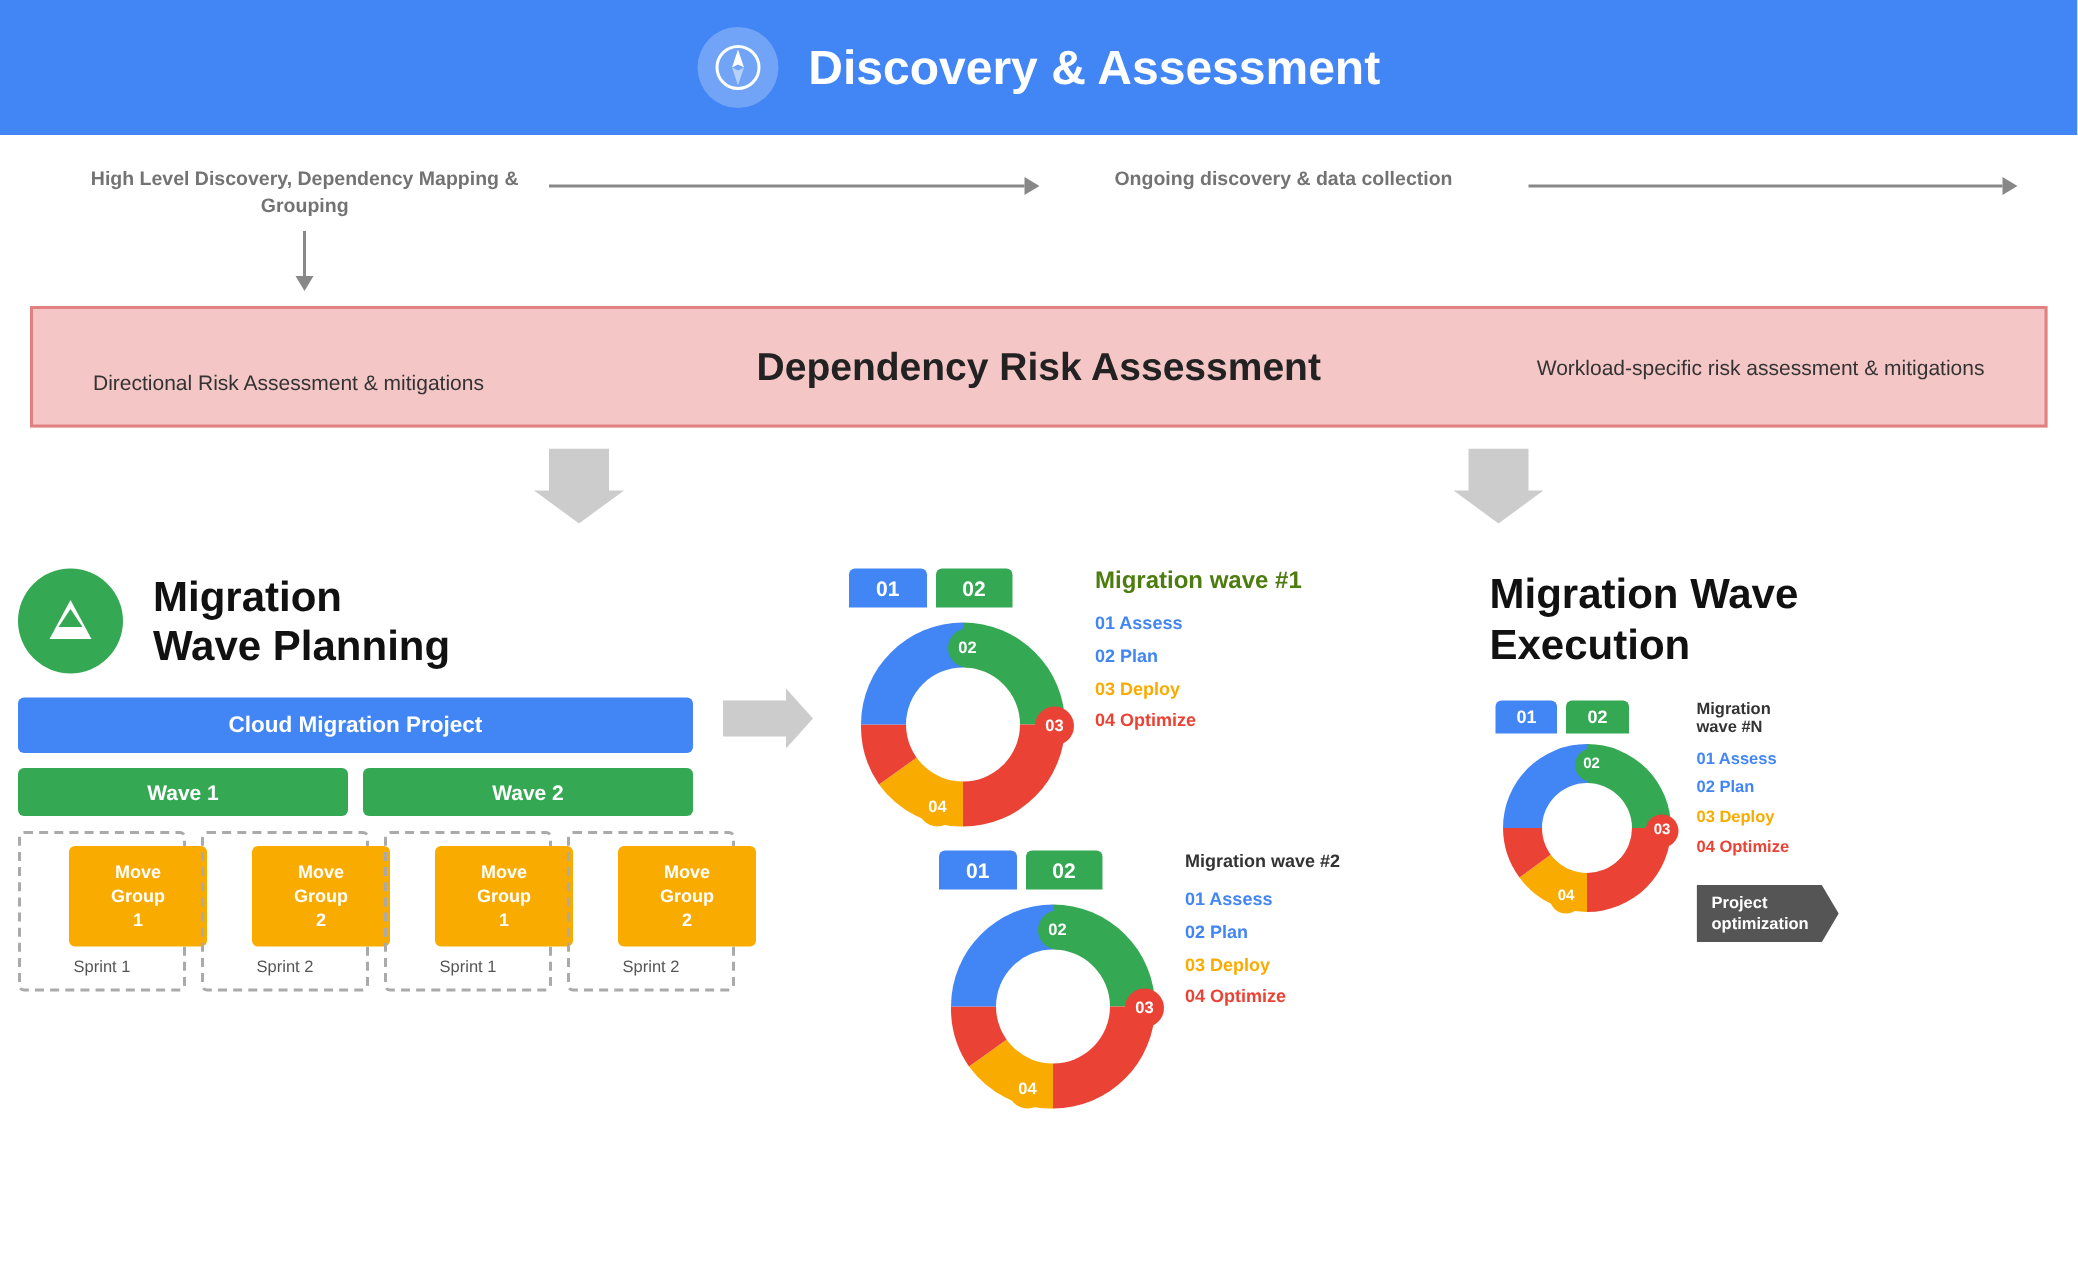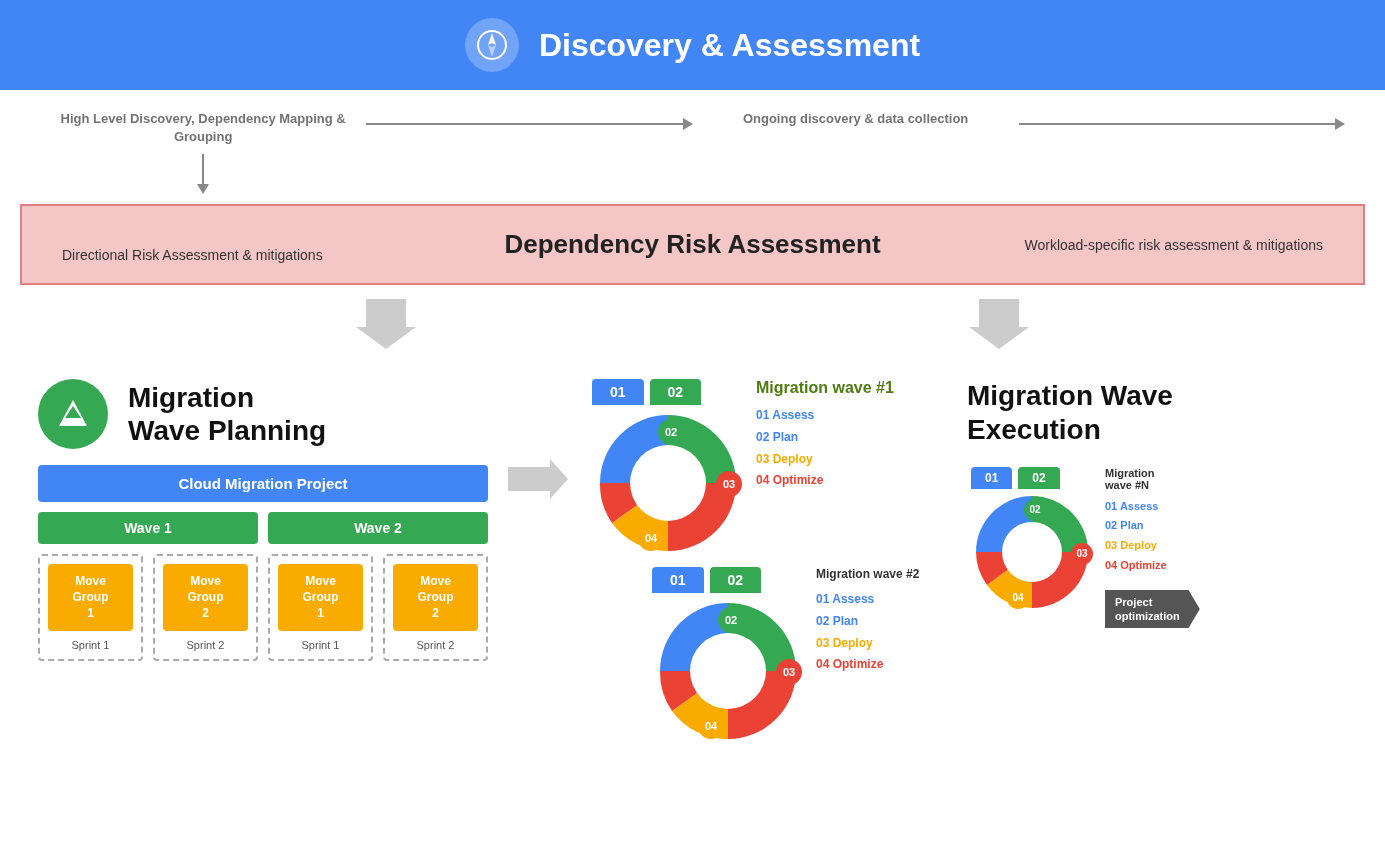--- a/index.html
+++ b/index.html
@@ -94,21 +94,21 @@
     .arrows-row {
       display: flex;
       justify-content: space-around;
       padding: 10px 80px;
       margin-top: 4px;
     }
 
     
     .main-content {
       display: flex;
-      padding: 20px 38px;
+      padding: 20px 12px;
       gap: 20px;
       align-items: flex-start;
     }
 
     
     .planning-panel {
       width: 450px;
       flex-shrink: 0;
     }
     .planning-header {
@@ -172,20 +172,21 @@
     .move-group-box {
       background: #F9AB00;
       color: #fff;
       width: 100%;
       text-align: center;
       padding: 10px 4px;
       font-size: 12px;
       font-weight: 700;
       border-radius: 4px;
       line-height: 1.3;
+      margin-left: 48px;
     }
     .sprint-label {
       font-size: 11px;
       color: #555;
       font-weight: 500;
     }
 
     
     .big-arrow {
       display: flex;

